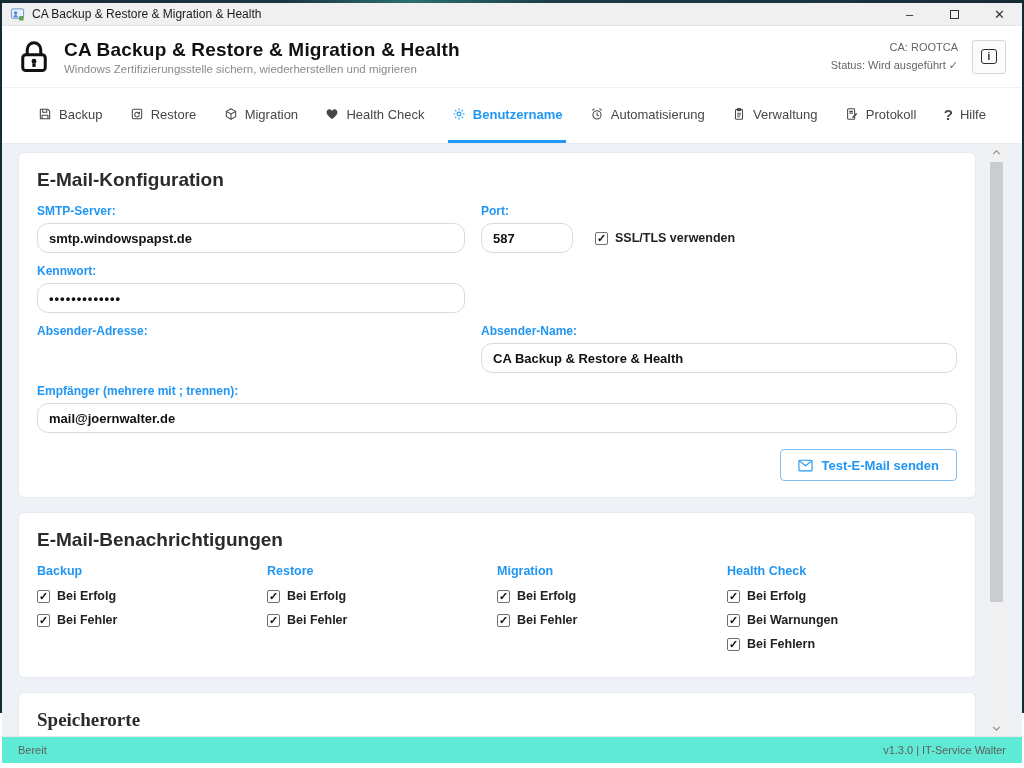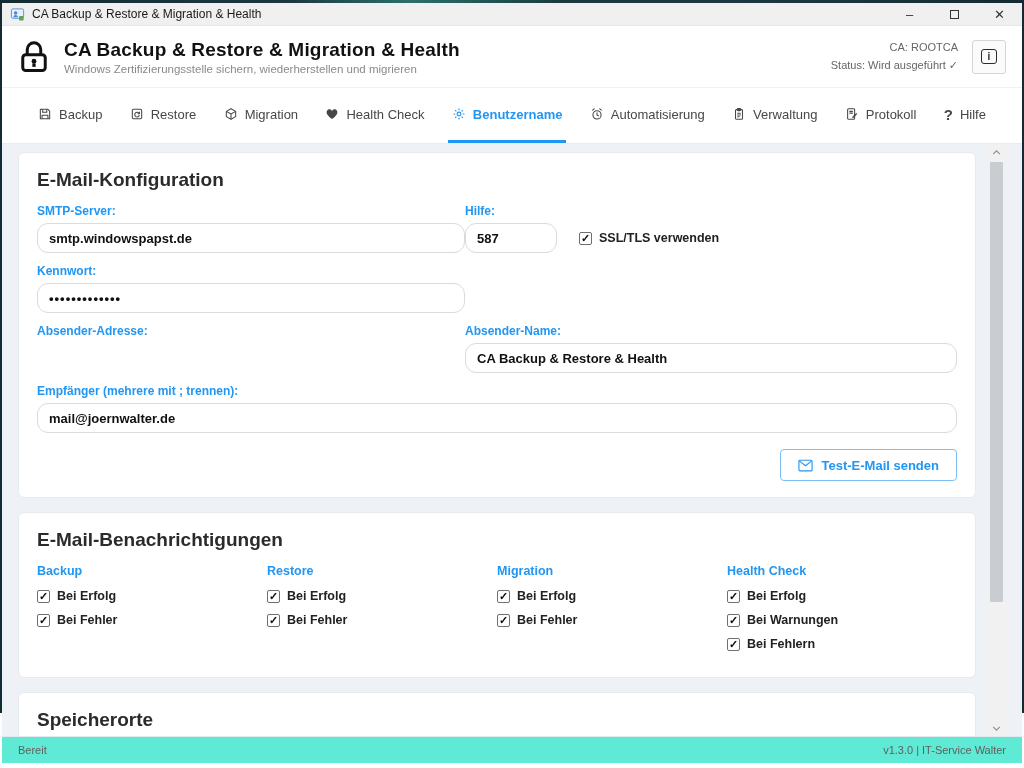--- a/index.html
+++ b/index.html
@@ -31,21 +31,21 @@
   .tab svg, .tab .qmark { flex:0 0 auto; }
   .tab.active { color:#2196f3; border-bottom-color:#2196f3; font-weight:600; }
   .qmark { font-size:15px; font-weight:bold; }
 
   
   .content { flex:1; background:#eef1f5; position:relative; overflow:hidden; padding:8px 46px 0 16px; }
   .card { background:#fff; border:1px solid #e7eaee; border-radius:6px; padding:16px 18px; margin-bottom:14px; }
   .card h2 { font-size:19px; color:#2b2b2b; font-weight:bold; margin-bottom:13px; }
   .flabel { font-size:12px; font-weight:600; color:#2196f3; margin-bottom:5px; }
   .finput { width:100%; height:30px; border:1px solid #d8dce1; border-radius:11px; padding:0 11px; font-family:"Liberation Sans",sans-serif; font-size:13px; font-weight:600; color:#111; background:#fff; outline:none; }
-  .row2 { display:grid; grid-template-columns:428px 1fr; margin-bottom:11px; }
+  .row2 { display:grid; grid-template-columns:428px 1fr; column-gap:16px; margin-bottom:11px; }
   .portline { display:flex; align-items:center; gap:22px; }
   .portline .finput { width:92px; }
   .cbrow { display:flex; align-items:center; gap:7px; font-size:12.5px; font-weight:600; color:#222; }
   .cb { width:13px; height:13px; min-width:13px; border:1px solid #6f6f6f; border-radius:2px; background:#fff; display:inline-flex; align-items:center; justify-content:center; font-size:11px; font-weight:bold; color:#111; line-height:1; }
   .btnrow { display:flex; justify-content:flex-end; margin-top:16px; }
   .bluebtn { display:inline-flex; align-items:center; gap:8px; border:1px solid #7ec0f5; border-radius:4px; background:#fff; color:#2196f3; font-size:13px; font-weight:600; padding:0 17px; height:32px; font-family:"Liberation Sans",sans-serif;justify-content:center; }
 
   .notifgrid { display:grid; grid-template-columns:repeat(4,1fr); }
   .ngroup .glabel { font-size:12.5px; font-weight:600; color:#2196f3; margin-bottom:11px; }
   .ngroup .cbrow { margin-bottom:10px; }
@@ -177,21 +177,21 @@
 
     <section class="card">
       <h2>E-Mail-Konfiguration</h2>
 
       <div class="row2">
         <div>
           <div class="flabel">SMTP-Server:</div>
           <input class="finput" value="smtp.windowspapst.de" style="">
         </div>
         <div>
-          <div class="flabel">Hilfe:</div>
+          <div class="flabel">Port:</div>
           <div class="portline">
             <input class="finput" value="587" style="">
             <label class="cbrow">
               <span class="cb">✓</span>
               <span>SSL/TLS verwenden</span>
             </label>
           </div>
         </div>
       </div>
 
@@ -276,21 +276,21 @@
               </label>
           <label class="cbrow">
                 <span class="cb">✓</span>
                 <span>Bei Fehlern</span>
               </label>
         </div>
       </div>
     </section>
 
     <section class="card" style="margin-bottom:0; height:120px;">
-      <h2 style="margin-bottom:20px;">Speicherorte</h2>
+      <h2 style="margin-bottom:20px;font-family:Liberation Serif, serif;">Speicherorte</h2>
 
     </section>
 
     <div class="vscroll">
       <span class="varrow">
         <svg width="9" height="5" viewBox="0 0 10 6">
               <path d="M1 5l4-4 4 4" stroke="#8f8f8f" fill="none" stroke-width="1.4"></path>
             </svg>
       </span>
       <span class="vthumb"></span>

